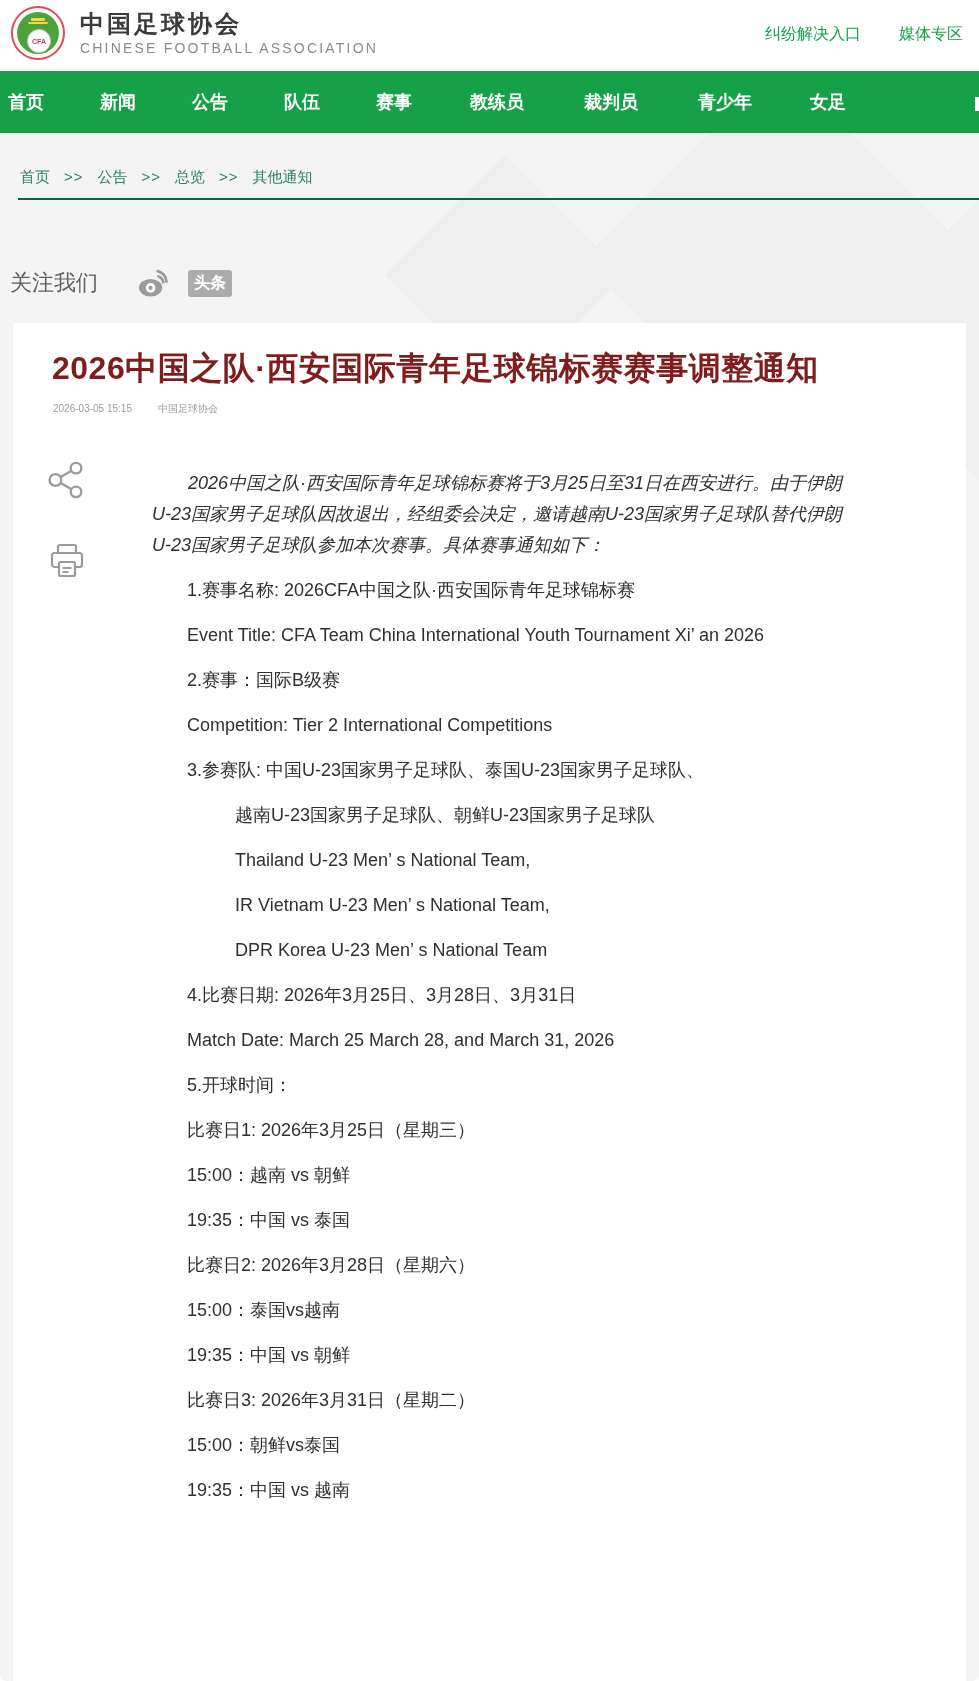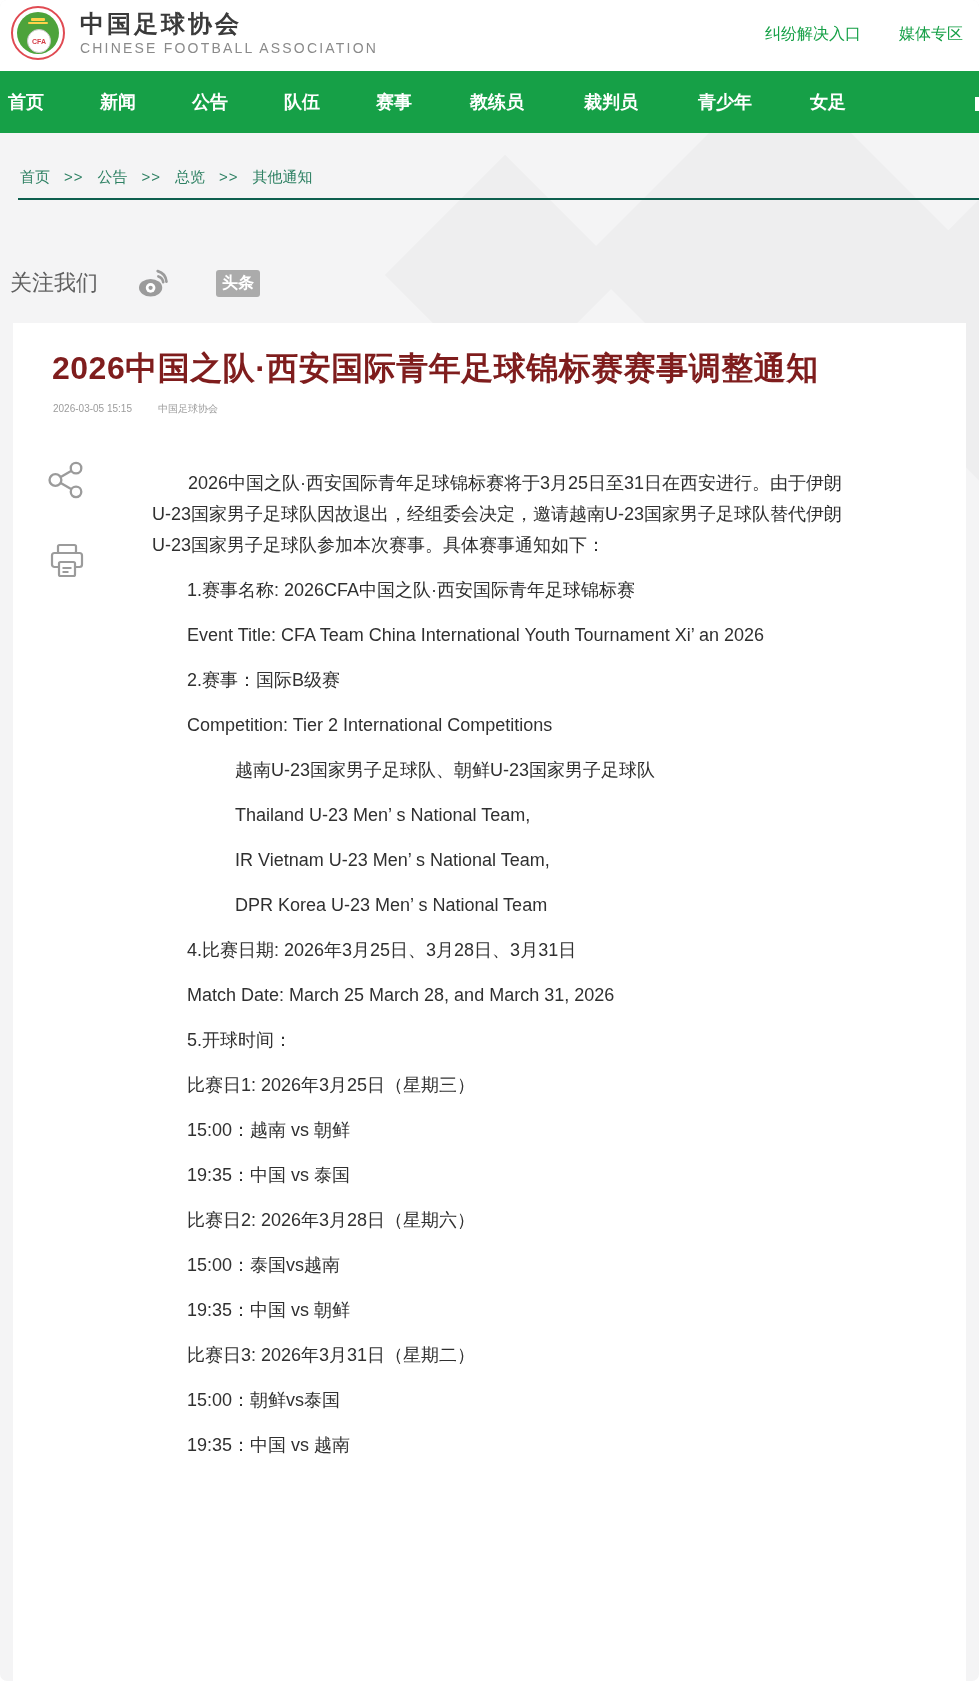--- a/index.html
+++ b/index.html
@@ -38,33 +38,33 @@
   
   .breadcrumb{position:absolute;left:20px;top:168px;display:flex;gap:14px;z-index:2;font-size:15px;}
   .crumb{color:#2e8163;cursor:pointer;white-space:nowrap;}
   .crumb-sep{color:#2e8163;letter-spacing:1px;}
   .crumb-rule{position:absolute;left:18px;top:198px;width:961px;height:2px;background:#0e5f4e;z-index:2;}
 
   
   .follow{position:absolute;left:10px;top:266px;display:flex;align-items:center;z-index:2;justify-content:space-between;}
   .follow-label{font-size:22px;color:#5f5f5f;}
   .weibo{margin-left:38px;width:36px;height:34px;cursor:pointer;}
-  .toutiao{margin-left:44px;width:44px;height:27px;background:#ababab;border-radius:3px;display:flex;align-items:center;justify-content:center;color:#ffffff;font-weight:bold;font-size:16px;cursor:pointer;}
+  .toutiao{margin-left:16px;width:44px;height:27px;background:#ababab;border-radius:3px;display:flex;align-items:center;justify-content:center;color:#ffffff;font-weight:bold;font-size:16px;cursor:pointer;}
 
   
   .card{position:absolute;left:13px;top:323px;width:953px;height:1358px;background:#ffffff;z-index:3;}
   .article-title{position:absolute;left:39px;top:24px;width:880px;font-size:32px;line-height:42px;font-weight:bold;color:#7f1d1d;letter-spacing:0.5px;}
   .article-meta{position:absolute;left:40px;top:79px;font-size:10px;color:#9c9c9c;}
   .article-meta .src{margin-left:26px;}
   .side-icons{position:absolute;left:34px;top:138px;width:40px;}
   .icon-share{width:38px;height:38px;cursor:pointer;display:block;}
   .icon-print{width:40px;height:40px;cursor:pointer;display:block;margin-top:42px;}
 
   .article-body{position:absolute;left:139px;top:145px;width:745px;font-size:18px;color:#303030;}
-  .intro-line{line-height:31px;margin:0;}
+  .intro-line{line-height:31px;margin:0;font-style:italic;}
   .intro-line.first{text-indent:36px;}
   .body-line{line-height:31px;margin:14px 0 0 0;}
   .ind1{padding-left:35px;}
   .ind2{padding-left:83px;}
 </style>
 </head>
 <body>
 
 <div class="page">
 
@@ -161,20 +161,21 @@
       <div id="intro-lines">
           <p class="intro-line first">2026中国之队·西安国际青年足球锦标赛将于3月25日至31日在西安进行。由于伊朗</p>
           <p class="intro-line">U-23国家男子足球队因故退出，经组委会决定，邀请越南U-23国家男子足球队替代伊朗</p>
           <p class="intro-line">U-23国家男子足球队参加本次赛事。具体赛事通知如下：</p>
         </div>
       <div id="body-lines">
           <p class="body-line ind1">1.赛事名称: 2026CFA中国之队·西安国际青年足球锦标赛</p>
           <p class="body-line ind1">Event Title: CFA Team China International Youth Tournament Xi’ an 2026</p>
           <p class="body-line ind1">2.赛事：国际B级赛</p>
           <p class="body-line ind1">Competition: Tier 2 International Competitions</p>
+          <p class="body-line ind1">3.参赛队: 中国U-23国家男子足球队、泰国U-23国家男子足球队、</p>
           <p class="body-line ind2">越南U-23国家男子足球队、朝鲜U-23国家男子足球队</p>
           <p class="body-line ind2">Thailand U-23 Men’ s National Team,</p>
           <p class="body-line ind2">IR Vietnam U-23 Men’ s National Team,</p>
           <p class="body-line ind2">DPR Korea U-23 Men’ s National Team</p>
           <p class="body-line ind1">4.比赛日期: 2026年3月25日、3月28日、3月31日</p>
           <p class="body-line ind1">Match Date: March 25 March 28, and March 31, 2026</p>
           <p class="body-line ind1">5.开球时间：</p>
           <p class="body-line ind1">比赛日1: 2026年3月25日（星期三）</p>
           <p class="body-line ind1">15:00：越南 vs 朝鲜</p>
           <p class="body-line ind1">19:35：中国 vs 泰国</p>

